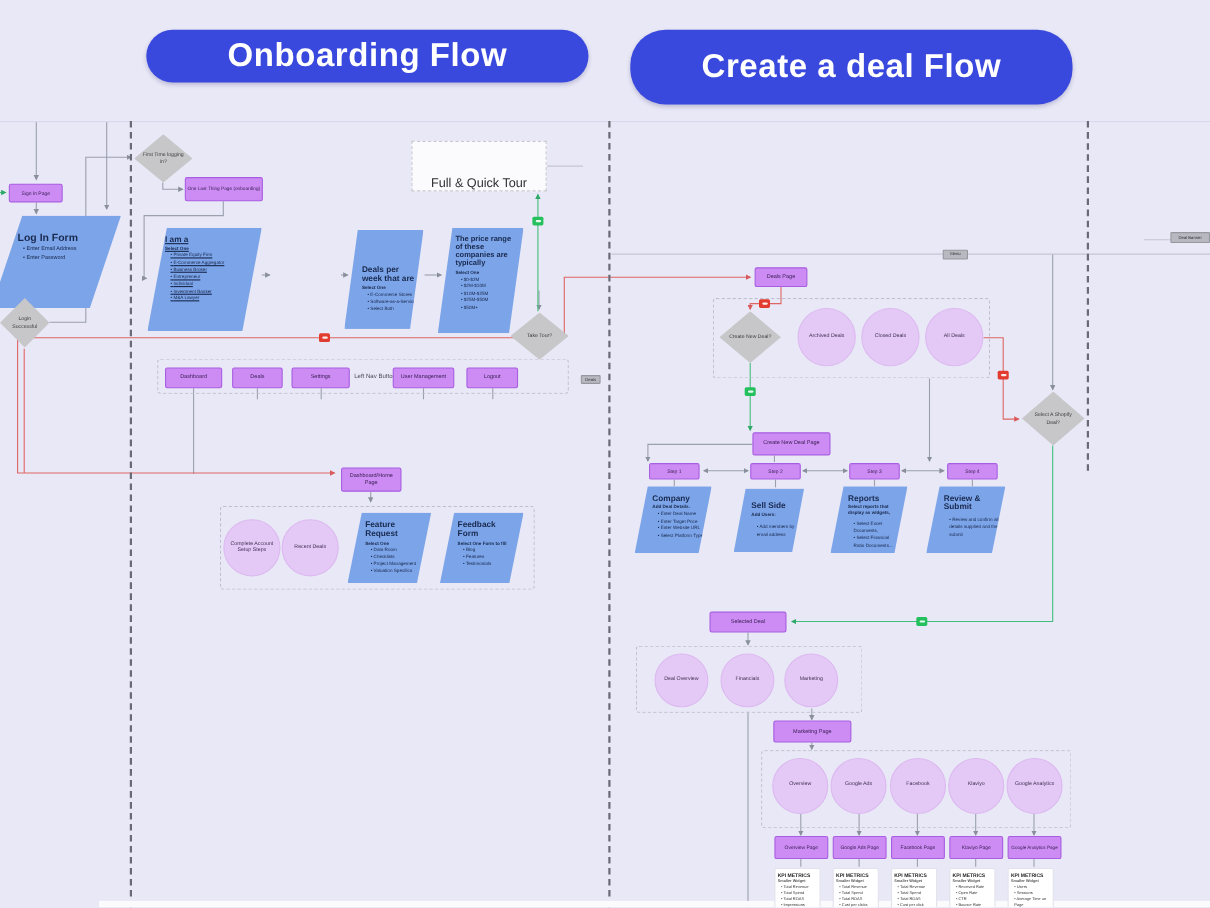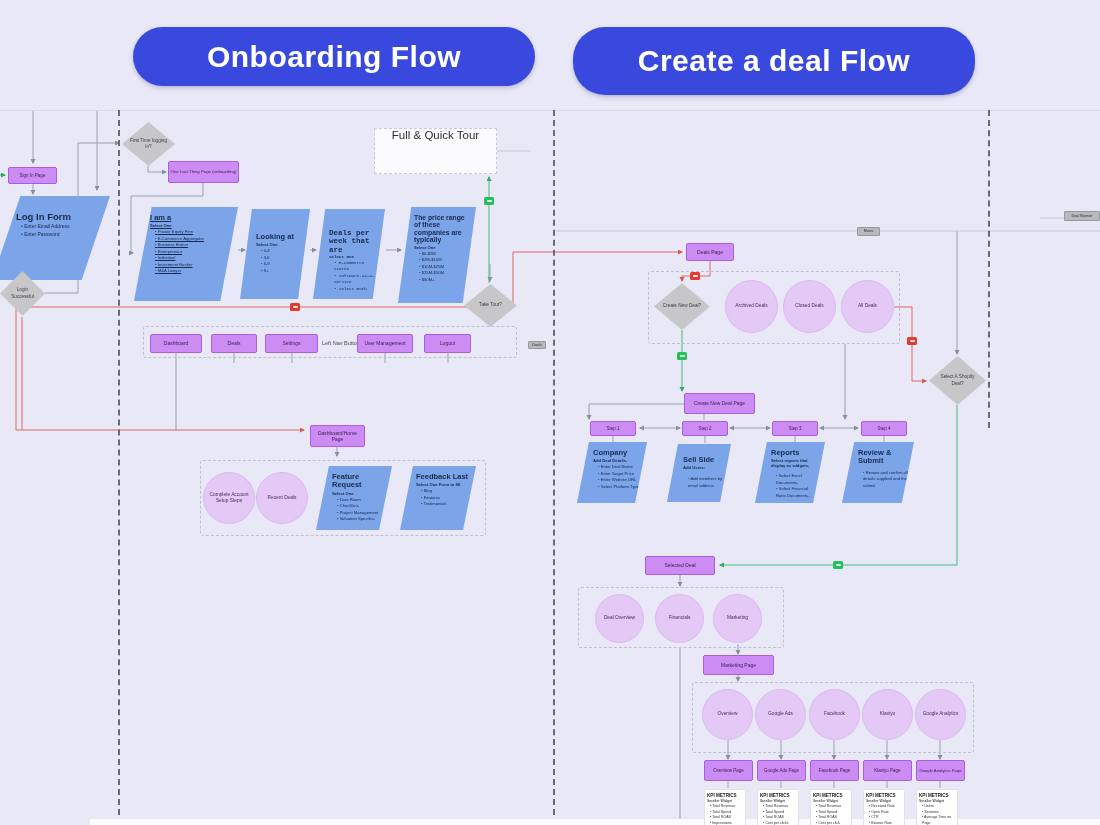--- a/index.html
+++ b/index.html
@@ -16,21 +16,21 @@
   .diamond{background:#c7c7c9;clip-path:polygon(50% 0,100% 50%,50% 100%,0 50%);display:flex;align-items:center;justify-content:center;
         text-align:center;color:#3e3e42;font-size:4.7px;line-height:1.3;padding:8px;}
   .para{background:#7ca4e8;clip-path:polygon(17% 0,100% 0,83% 100%,0 100%);color:#18294e;padding:7px 6px 4px 16px;}
   .para .t{font-weight:bold;font-size:7.5px;line-height:1.1;}
   .para .s{font-size:4.2px;margin-top:1px;font-weight:bold;}
   .para ul,.kpi ul{margin:1px 0 0 5px;padding:0;list-style:none;font-size:4.2px;line-height:1.55;}
   .para li::before,.kpi li::before{content:"• ";}
   .bigpara .t{font-size:9.5px;}
   .bigpara ul{font-size:5px;}
   .dashedbox{border:1px dashed #bfc0cf;border-radius:3px;}
-  .tour{background:#fbfbfd;border:1px dashed #c9c9d2;display:flex;align-items:flex-start;justify-content:center;
+  .tour{background:#fbfbfd;border:1px dashed #c9c9d2;display:flex;align-items:flex-end;justify-content:center;
         color:#2e2e33;font-size:11.5px;}
   .tag{background:#b8b8c0;border:1px solid #97979f;border-radius:1px;font-size:3.8px;color:#2e2e33;
        display:flex;align-items:center;justify-content:center;text-align:center;line-height:1.1;}
   .navlabel{position:absolute;font-size:5.5px;color:#4c4c58;}
   .kpi{background:#ffffff;border:1px solid #e2e2ec;border-radius:2px;padding:3px 2px;color:#333;}
   .kpi .kt{font-weight:bold;font-size:4.6px;color:#222;}
   .kpi .ks{font-weight:bold;font-size:3.5px;color:#555;margin:1px 0;}
   .kpi ul{font-size:3.6px;margin-left:3px;}
   .mk{position:absolute;width:10px;height:8px;border-radius:1.5px;}
   .mk::after{content:"";position:absolute;left:2.5px;top:3px;width:5px;height:2px;background:rgba(255,255,255,.9);border-radius:1px;}
@@ -122,21 +122,21 @@
       <path d="M957,405 V565 H720" marker-end="url(#agr)"></path>
     </g>
   </svg>
 
   <div class="hline" style="left:0;top:110px;width:1100px;"></div>
   <div class="sep" style="left:118px;top:110px;height:715px;"></div>
   <div class="sep" style="left:553px;top:110px;height:715px;"></div>
   <div class="sep" style="left:988px;top:110px;height:318px;"></div>
   <div class="strip" style="left:90px;top:819px;width:1010px;height:6px;"></div>
 
-  <div class="pill" style="left:133px;top:27px;width:402px;height:59px;">
+  <div class="pill" style="left:133px;top:27px;width:402px;height:48px;">
     <span>Onboarding Flow</span>
   </div>
   <div class="pill" style="left:573px;top:27px;width:402px;height:68px;">
     <span>Create a deal Flow</span>
   </div>
 
   <div class="node pbox" style="left:8px;top:167px;width:49px;height:17px;font-size:4.5px;">
     <span>Sign In Page</span>
   </div>
 
@@ -170,31 +170,21 @@
     <ul>
         <li>Private Equity Firm</li>
         <li>E-Commerce Aggregator</li>
         <li>Business Broker</li>
         <li>Entrepreneur</li>
         <li>Individual</li>
         <li>Investment Banker</li>
         <li>M&amp;A Lawyer</li>
       </ul>
   </div>
-  <div class="node para" style="left:240px;top:209px;width:70px;height:90px;padding-top:24px;">
-    <div class="t">Looking at</div>
-    <div class="s">Select One</div>
-    <ul>
-        <li>0-3</li>
-        <li>3-6</li>
-        <li>6-9</li>
-        <li>9+</li>
-      </ul>
-  </div>
-  <div class="node para" style="left:313px;top:209px;width:72px;height:90px;padding-top:20px;font-family:Liberation Mono, monospace;">
+  <div class="node para" style="left:313px;top:209px;width:72px;height:90px;padding-top:32px;">
     <div class="t">Deals per week that are</div>
     <div class="s">Select One</div>
     <ul>
         <li>E-Commerce Stores</li>
         <li>Software-as-a-Service</li>
         <li>Select Both</li>
       </ul>
   </div>
   <div class="node para" style="left:398px;top:207px;width:78px;height:96px;font-size:6.5px;">
     <div class="t" style="font-size:6.8px;">The price range of these companies are typically</div>
@@ -245,21 +235,21 @@
     <div class="t">Feature Request</div>
     <div class="s">Select One</div>
     <ul>
         <li>Data Room</li>
         <li>Checklists</li>
         <li>Project Management</li>
         <li>Valuation Specifics</li>
       </ul>
   </div>
   <div class="node para" style="left:400px;top:466px;width:76px;height:64px;">
-    <div class="t">Feedback Last</div>
+    <div class="t">Feedback Form</div>
     <div class="s">Select One Form to fill</div>
     <ul>
         <li>Blog</li>
         <li>Features</li>
         <li>Testimonials</li>
       </ul>
   </div>
 
   <div class="node pbox" style="left:686px;top:243px;width:48px;height:18px;">
     <span>Deals Page</span>

